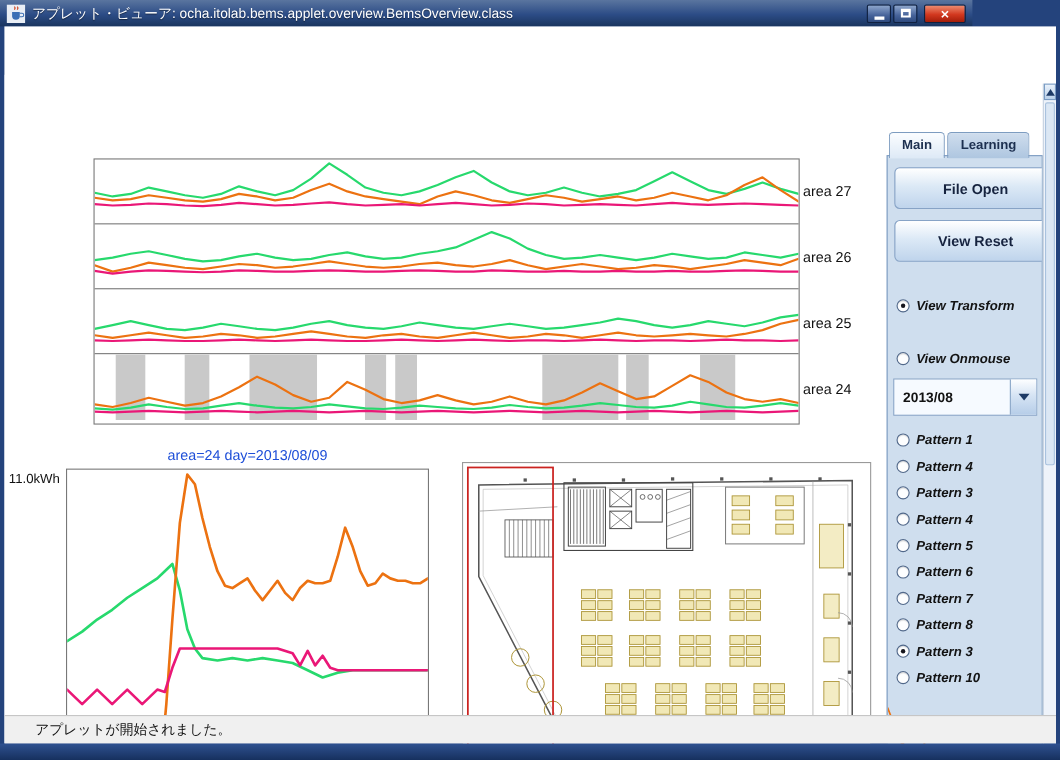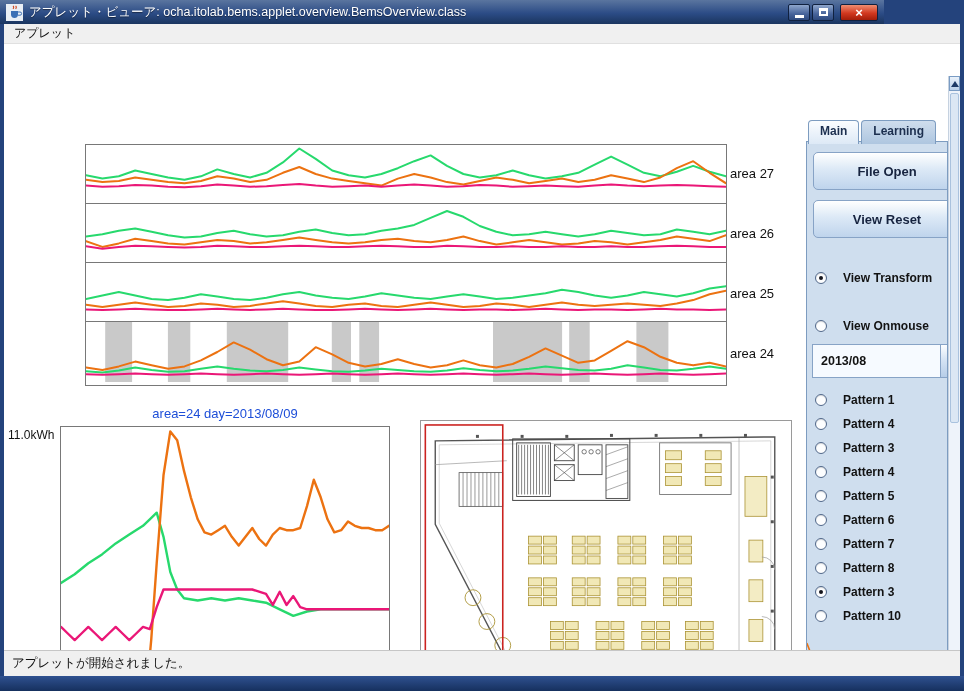--- a/index.html
+++ b/index.html
@@ -64,31 +64,31 @@
     font-weight:bold; font-size:12px; color:#1c2f4f; }
   .tab.active { background:linear-gradient(#fbfdff,#dde9f6); }
   .panel-body { position:absolute; left:0; right:0; top:21px; bottom:0; background:#cfdeee;
     border:1px solid #7d9cc0; overflow:hidden; }
 
   .jbtn { position:absolute; left:6px; width:148px; height:38px; border:1px solid #87a3c6; border-radius:5px;
     background:linear-gradient(#ffffff,#dce9f6 45%,#bfd4ec); font-weight:bold; font-size:13px; color:#16233f;
     box-shadow:inset 0 1px 0 rgba(255,255,255,.7); }
   .jbtn.open { top:10px; } .jbtn.reset { top:58px; }
 
-  .radio-row { display:flex; align-items:center; gap:16px; height:24px; }
+  .radio-row { display:flex; align-items:center; gap:6px; height:24px;font-style:italic; }
   .radio { width:12px; height:12px; border:1px solid #51688a; border-radius:50%; background:#fdfeff;
     position:relative; flex:0 0 auto; box-shadow:inset 0 1px 1px rgba(0,0,0,.15); }
   .radio.checked::after { content:""; position:absolute; left:3px; top:3px; width:4px; height:4px;
     border-radius:50%; background:#15151c; }
   .radio-label { font-weight:bold; font-size:12px; color:#121212; white-space:nowrap; }
   .view-radios { position:absolute; left:8px; top:112px; }
   .view-radios .radio-row { height:48px; }
   .pattern-list { position:absolute; left:8px; top:246px; }
 
-  .combo { position:absolute; left:5px; top:202px; width:153px; height:34px; border:1px solid #87a3c6;
+  .combo { position:absolute; left:5px; top:202px; width:131px; height:34px; border:1px solid #87a3c6;
     background:#f6faff; display:flex; }
   .combo-value { flex:1; line-height:32px; padding-left:8px; font-weight:bold; font-size:12.5px; color:#121212; }
   .combo-btn { width:24px; border-left:1px solid #87a3c6; background:linear-gradient(#fdfeff,#d6e4f4 45%,#b6cde8);
     display:flex; align-items:center; justify-content:center; }
   .tri-down { width:0; height:0; border-left:5px solid transparent; border-right:5px solid transparent;
     border-top:6px solid #1d3a66; }
   .tri-up-s { width:0; height:0; border-left:4px solid transparent; border-right:4px solid transparent;
     border-bottom:6px solid #1d3a66; }
   .tri-down-s { width:0; height:0; border-left:4px solid transparent; border-right:4px solid transparent;
     border-top:6px solid #1d3a66; }
@@ -100,21 +100,21 @@
     border-left:1px solid #c6d2e0; display:flex; flex-direction:column; }
   .sb-btn { height:15px; background:linear-gradient(#eaf2fb,#b9d0ea); border:1px solid #7a9cc4;
     display:flex; align-items:center; justify-content:center; flex:0 0 auto; }
   .sb-track { flex:1; position:relative; }
   .sb-thumb { position:absolute; left:1px; right:1px; top:2px; height:330px; background:#dbe7f4;
     border:1px solid #a9c2de; border-radius:2px; }
 
   
   .statusbar { position:absolute; left:0; top:626px; width:956px; height:26px; background:#f0f0f0;
     border-top:1px solid #c6c6c6; display:flex; align-items:center; }
-  .status-text { padding-left:8px; font-size:12.5px; color:#111; }
+  .status-text { padding-left:8px; font-size:12.5px; color:#111;margin-left:20px; }
 </style>
 </head>
 <body>
 
 <div class="window">
 
   <div class="titlebar">
     <span class="app-icon">
       <svg viewBox="0 0 17 17">
           <rect x="0" y="0" width="17" height="17" fill="#e9eef5"></rect>
@@ -132,23 +132,20 @@
           <i class="glyph-max"></i>
         </span>
       <span class="wbtn close">
           <span class="glyph-close">×</span>
         </span>
     </span>
   </div>
 
   <div class="app-frame">
 
-    <div class="menubar1">
-      <span class="menu-item">アプレット</span>
-    </div>
 
     <div class="canvas">
 
       <div class="overview-box">
         <div class="subplot"><svg width="640" height="58">
               <polyline points="0.0,30.2 16.4,33.6 32.8,31.3 49.2,25.5 65.6,29.0 82.1,32.5 98.5,34.8 114.9,31.3 131.3,24.4 147.7,29.0 164.1,32.5 180.5,27.8 196.9,17.4 213.3,3.5 229.7,13.9 246.2,25.5 262.6,30.2 279.0,32.5 295.4,29.0 311.8,23.2 328.2,16.2 344.6,10.4 361.0,20.9 377.4,29.0 393.8,32.5 410.3,30.2 426.7,25.5 443.1,30.2 459.5,33.6 475.9,31.3 492.3,27.8 508.7,19.7 525.1,11.6 541.5,19.7 557.9,27.8 574.4,31.3 590.8,26.7 607.2,20.9 623.6,26.7 640.0,31.3" fill="none" stroke="#27d96d" stroke-width="2" stroke-linejoin="round" stroke-linecap="round"></polyline>
               <polyline points="0.0,34.8 16.4,37.1 32.8,36.0 49.2,32.5 65.6,34.8 82.1,37.1 98.5,38.3 114.9,36.0 131.3,31.3 147.7,33.6 164.1,37.1 180.5,34.8 196.9,27.8 213.3,22.0 229.7,29.0 246.2,33.6 262.6,36.0 279.0,38.3 295.4,40.6 311.8,33.6 328.2,29.0 344.6,32.5 361.0,37.1 377.4,39.4 393.8,36.0 410.3,32.5 426.7,34.8 443.1,38.3 459.5,36.0 475.9,33.6 492.3,37.1 508.7,34.8 525.1,30.2 541.5,33.6 557.9,37.1 574.4,32.5 590.8,23.2 607.2,16.2 623.6,27.8 640.0,38.3" fill="none" stroke="#ec7211" stroke-width="2" stroke-linejoin="round" stroke-linecap="round"></polyline>
               <polyline points="0.0,40.6 16.4,41.8 32.8,41.2 49.2,40.0 65.6,40.6 82.1,41.8 98.5,42.3 114.9,41.2 131.3,39.4 147.7,40.6 164.1,41.8 180.5,41.2 196.9,40.0 213.3,38.9 229.7,40.6 246.2,41.8 262.6,41.2 279.0,40.6 295.4,41.8 311.8,40.6 328.2,39.4 344.6,40.6 361.0,41.8 377.4,41.2 393.8,40.0 410.3,40.6 426.7,41.8 443.1,41.2 459.5,40.6 475.9,41.2 492.3,41.8 508.7,40.6 525.1,39.4 541.5,40.6 557.9,41.2 574.4,40.6 590.8,40.0 607.2,40.6 623.6,41.2 640.0,41.8" fill="none" stroke="#ea1777" stroke-width="2" stroke-linejoin="round" stroke-linecap="round"></polyline>
             </svg></div>
         <div class="subplot"><svg width="640" height="58">

